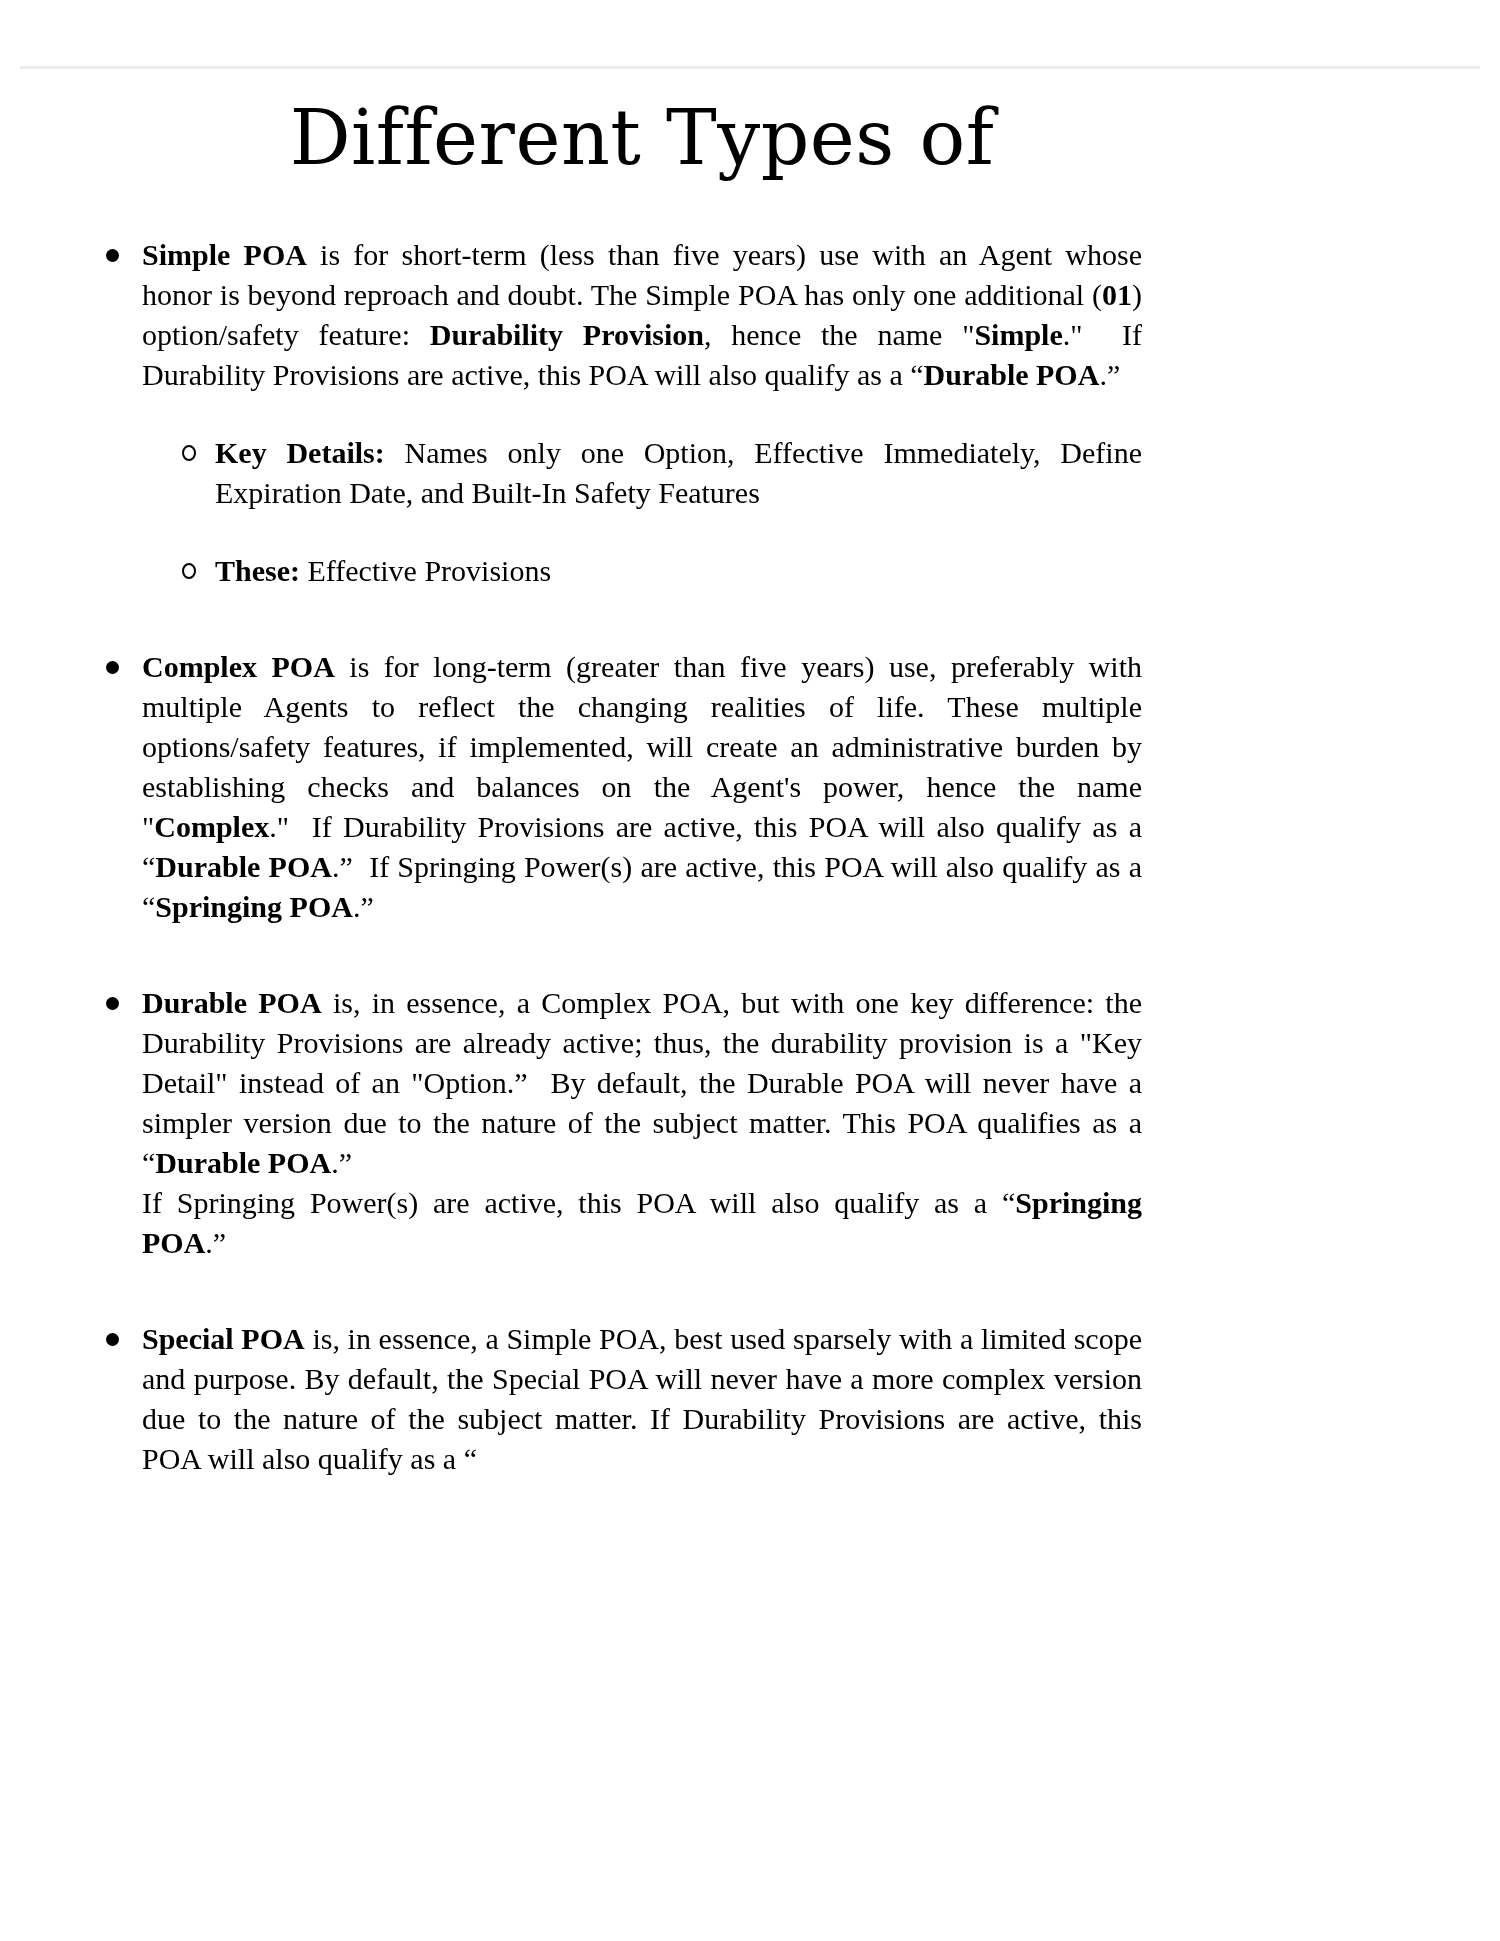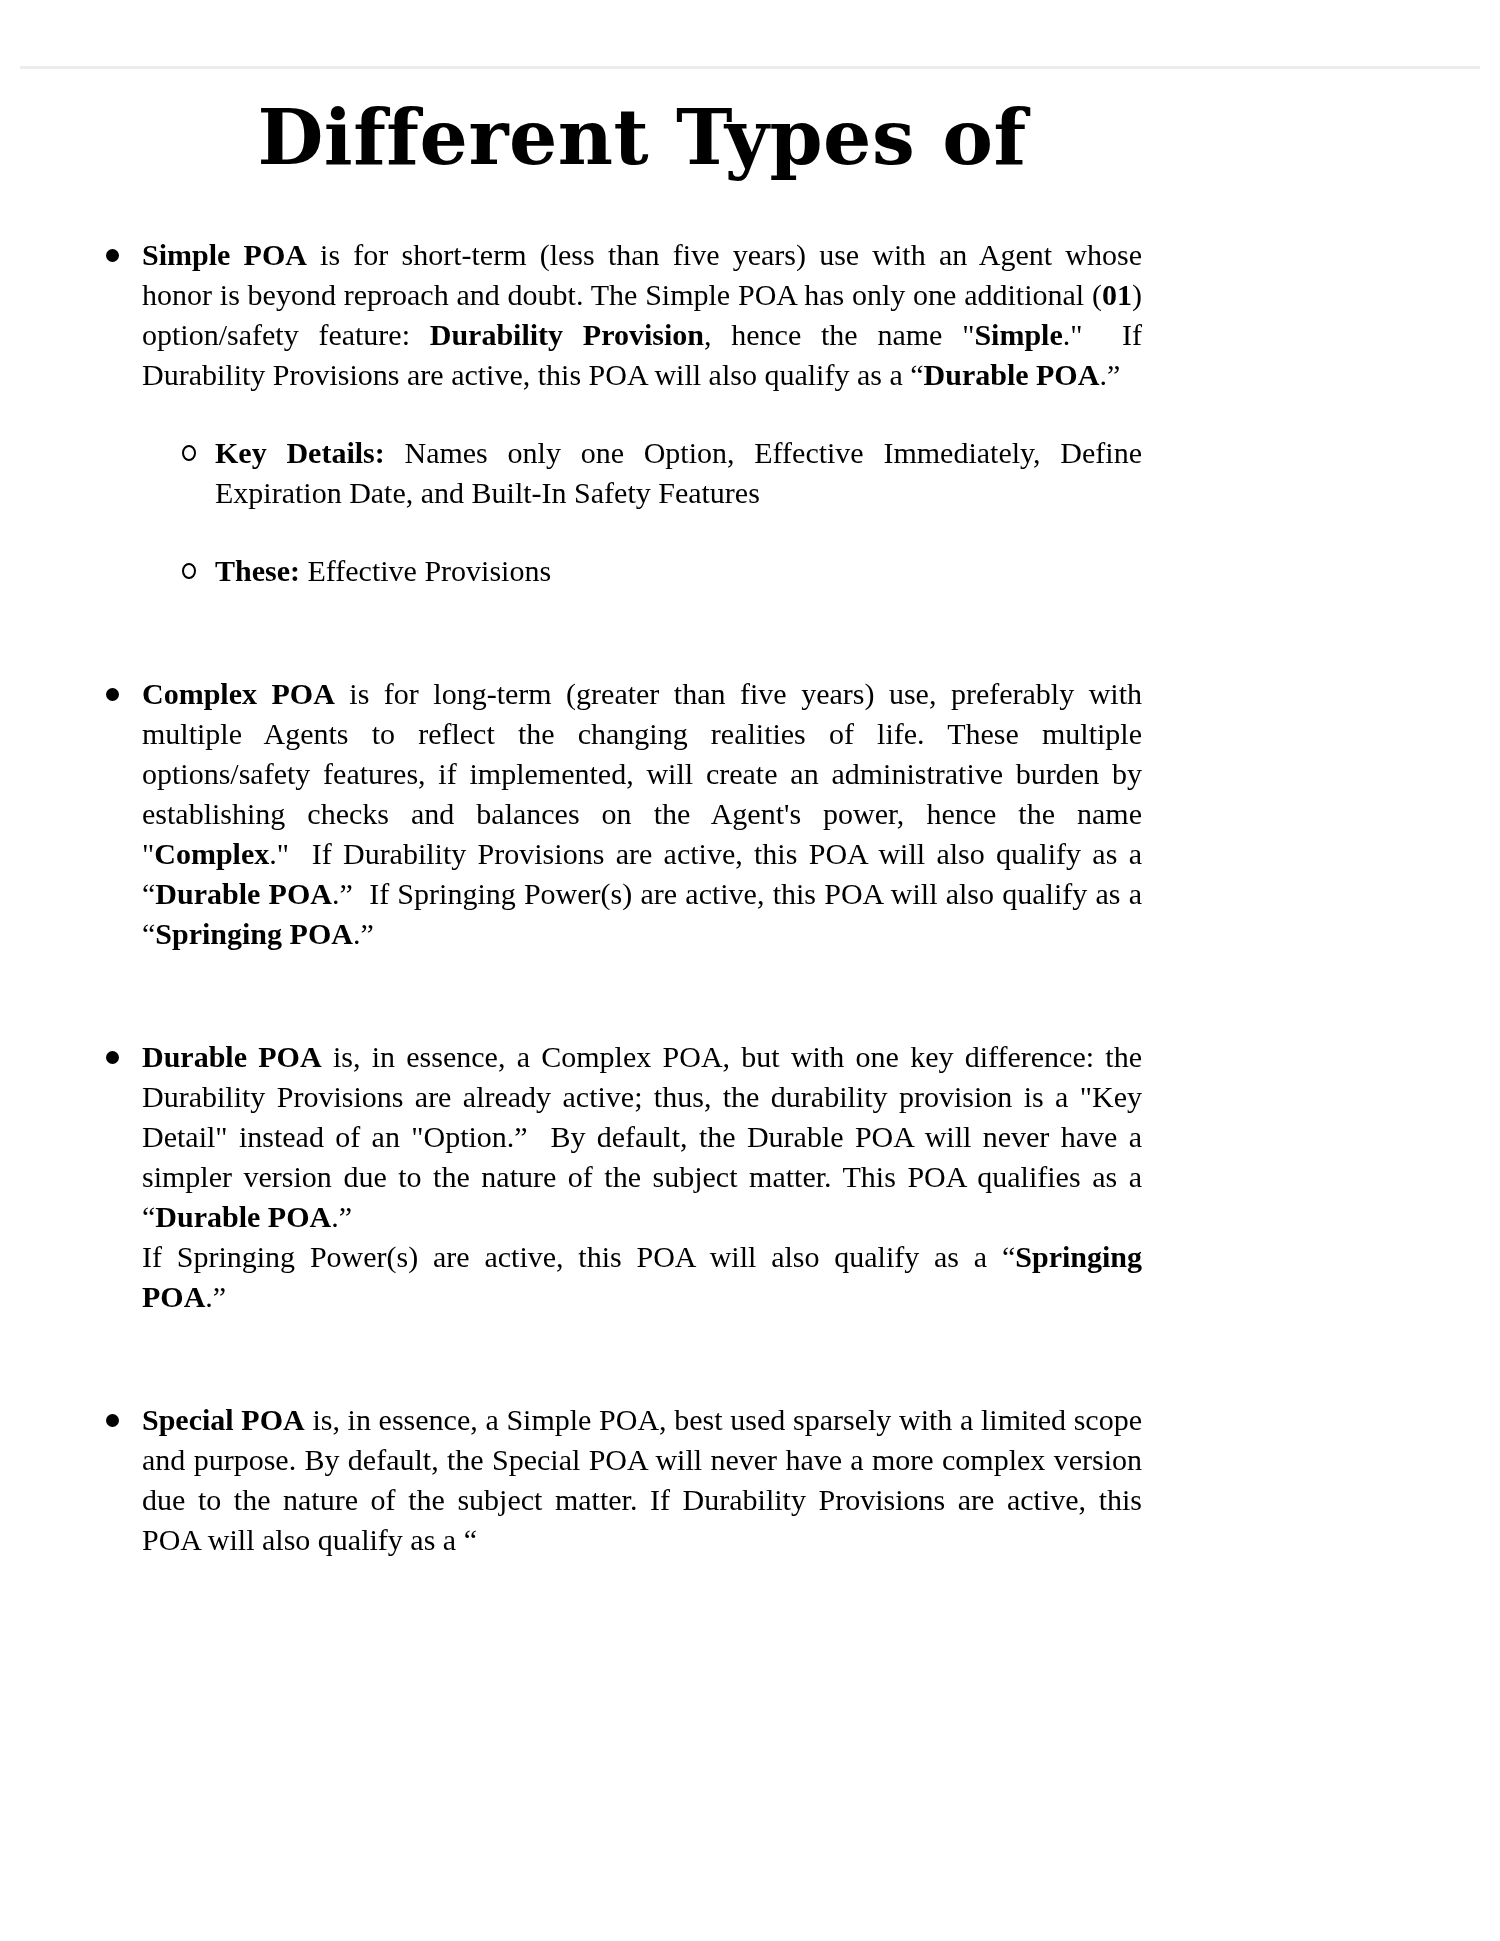--- a/index.html
+++ b/index.html
@@ -15,34 +15,34 @@
     position: absolute;
     top: 66px; left: 20px;
     width: 1460px; height: 3px;
     background: #ececec;
   }
   .title {
     margin: 86px 0 0 142px;
     width: 1000px;
     text-align: center;
     font-family: "DejaVu Serif", serif;
-    font-weight: bold;
+    font-weight: normal;
     font-size: 76px;
     line-height: 104px;
     letter-spacing: 0.5px;
   }
   .content {
     margin-left: 142px;
     width: 1000px;
     font-family: "Liberation Serif", serif;
     font-size: 30px;
     line-height: 40px;
     text-align: justify;
   }
-  .section { margin-top: 83px; }
+  .section { margin-top: 56px; }
   .section.first { margin-top: 45px; }
   .para { position: relative; }
   .marker-dot {
     position: absolute;
     left: -36px; top: 14px;
     width: 13px; height: 13px;
     border-radius: 50%;
     background: #000;
   }
   .sub {

